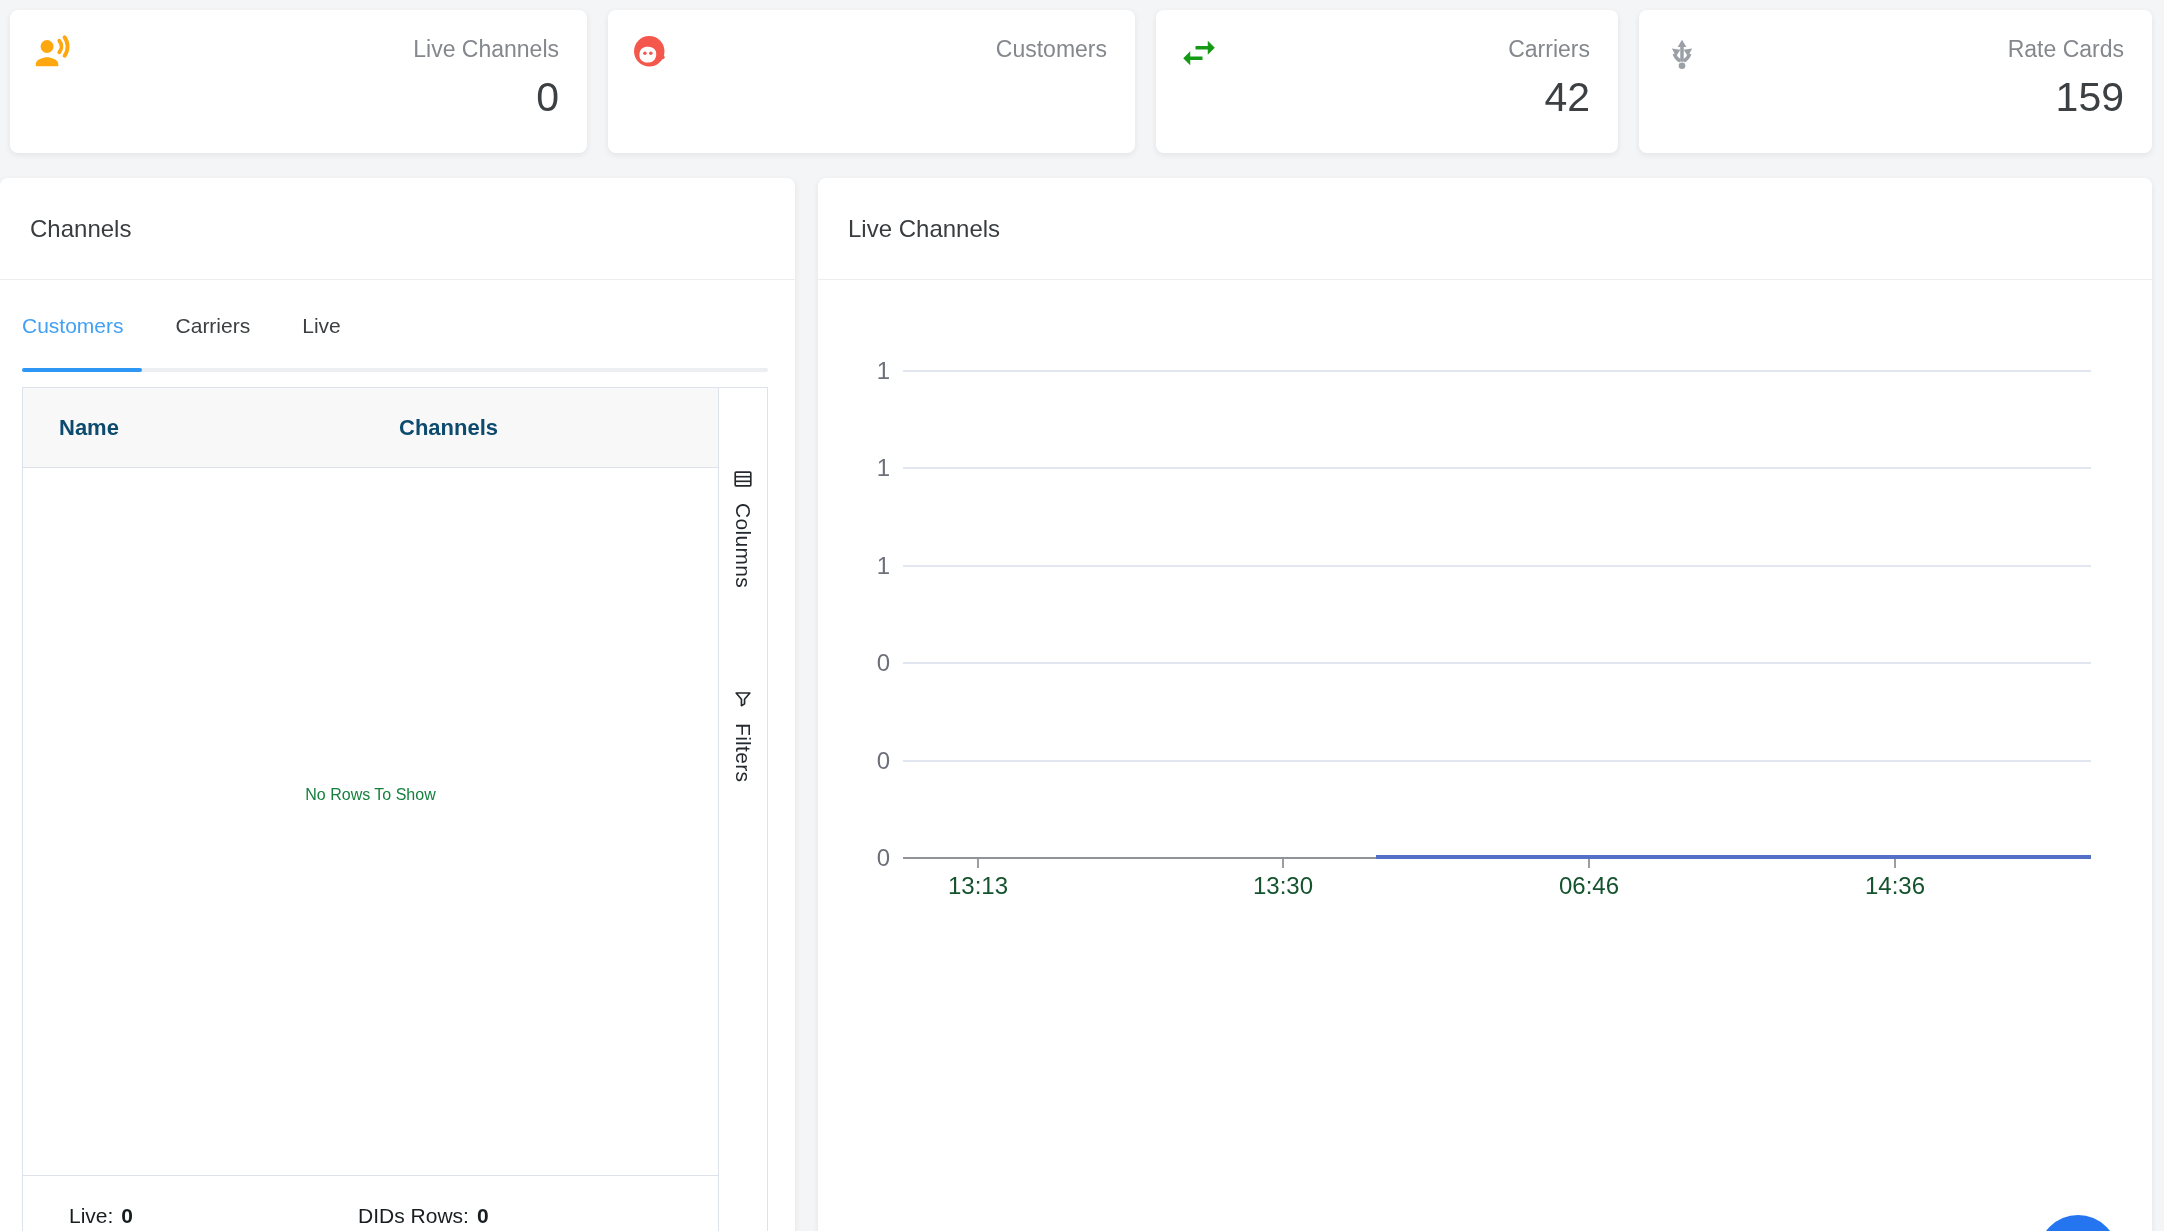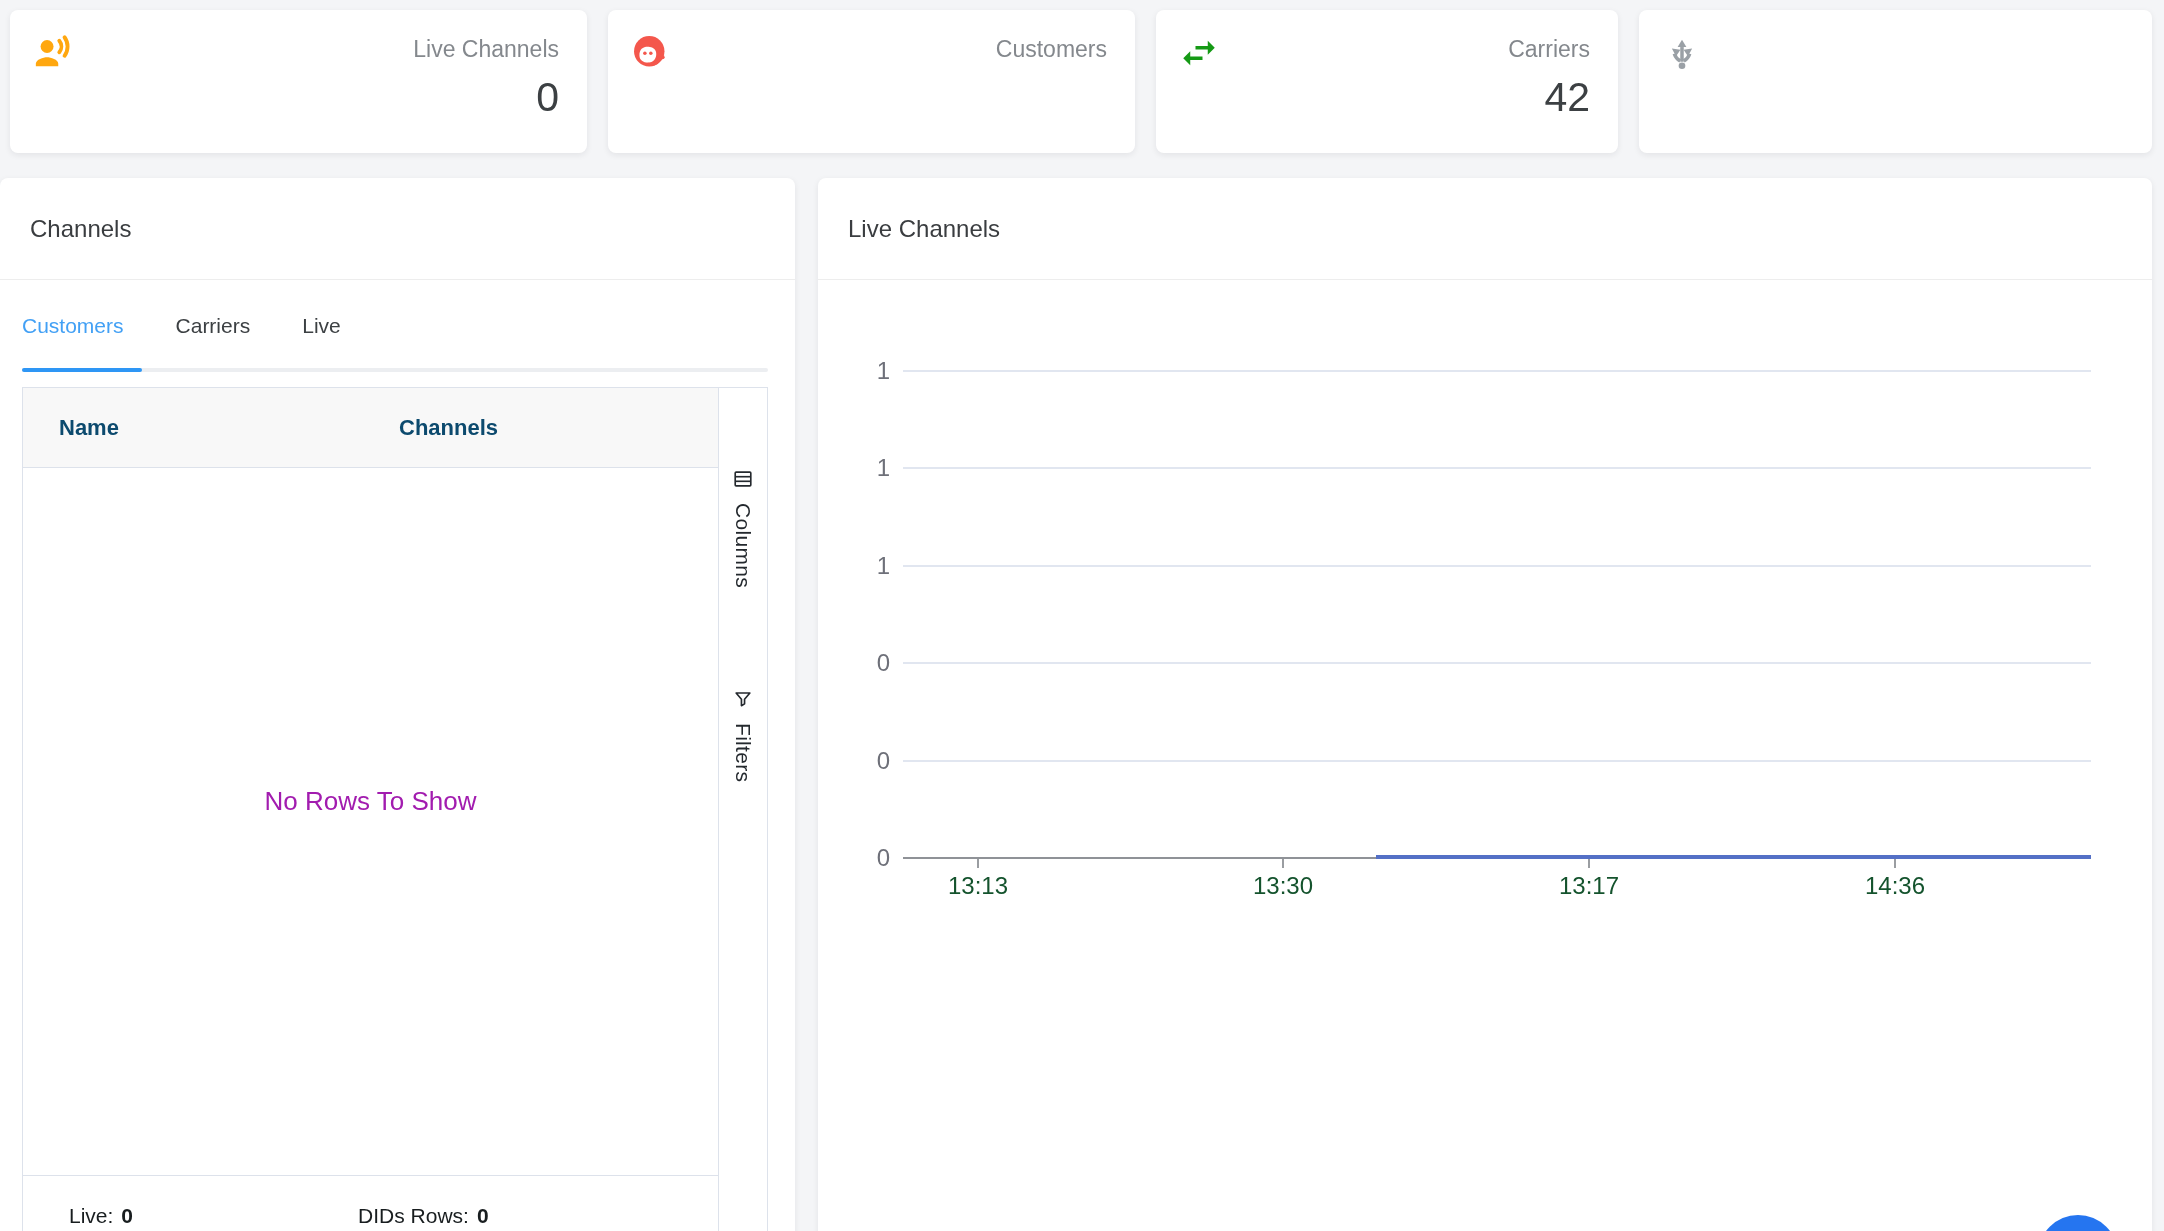--- a/index.html
+++ b/index.html
@@ -33,21 +33,21 @@
 
   
   .grid{position:absolute;left:22px;top:209px;width:746px;height:1069px;border:1px solid #dde2eb;
         box-sizing:border-box;display:flex;background:#fff;}
   .grid-main{flex:1;min-width:0;display:flex;flex-direction:column;}
   .grid-header{height:80px;flex:none;background:#f8f8f8;border-bottom:1px solid #dde2eb;display:flex;align-items:center;
                font-size:22px;font-weight:700;color:#0c4a6e;box-sizing:border-box;}
   .hcell-name{width:358px;padding-left:36px;box-sizing:border-box;}
   .hcell-channels{flex:1;padding-left:18px;}
   .grid-body{height:708px;flex:none;position:relative;border-bottom:1px solid #dde2eb;box-sizing:border-box;}
-  .empty-msg{position:absolute;left:0;right:0;top:45%;text-align:center;font-size:26px;color:#a21caf;}
+  .empty-msg{position:absolute;left:0;right:0;top:45%;text-align:center;font-size:16px;color:#15803d;}
   .status-bar{flex:1;display:flex;align-items:flex-start;padding:28px 0 0 46px;font-size:21px;color:#181d1f;}
   .status-item b{font-weight:700;margin-left:8px;}
   .status-item + .status-item{margin-left:225px;}
   .side-strip{width:48px;flex:none;border-left:1px solid #dde2eb;display:flex;flex-direction:column;align-items:center;}
   .side-tab{display:flex;flex-direction:column;align-items:center;color:#24292e;cursor:pointer;}
   .side-tab svg{width:22px;height:22px;}
   .side-tab .vlabel{writing-mode:vertical-lr;font-size:21px;margin-top:9px;letter-spacing:.3px;}
   .side-tab.first{margin-top:80px;}
   .side-tab.second{margin-top:100px;}
 
@@ -118,20 +118,24 @@
       <div class="stat-icon" style="color: rgb(154, 160, 166);">
         <svg viewBox="0 0 24 24" fill="currentColor">
           <circle cx="12" cy="19.3" r="1.9"></circle>
           <path d="M12 17 L12 8.6" fill="none" stroke="currentColor" stroke-width="2"></path>
           <path d="M12 4.4 L9.5 8.6 L14.5 8.6 Z"></path>
           <path d="M11 16.6 C9.2 15.5 8.2 14.3 7.6 12.4" fill="none" stroke="currentColor" stroke-width="2"></path>
           <path d="M8.6 13.8 L6.2 9.4 L11.1 10.1 Z"></path>
           <path d="M13 16.6 C14.8 15.5 15.8 14.3 16.4 12.4" fill="none" stroke="currentColor" stroke-width="2"></path>
           <path d="M15.4 13.8 L17.8 9.4 L12.9 10.1 Z"></path>
         </svg>
+      </div>
+      <div class="stat-right">
+        <div class="stat-label">Rate Cards</div>
+        <div class="stat-value">159</div>
       </div>
     </div>
   </div>
 
   <div class="panel panel-left">
     <div class="panel-header">Channels</div>
 
     <div class="tabs">
       <div class="tab active" id="active-tab" style="color: rgb(66, 160, 245);">Customers</div>
       <div class="tab">Carriers</div>
@@ -194,21 +198,21 @@
         <div class="ylabel" style="top: 383px;">0</div>
         <div class="gridline" style="top: 480px;"></div>
         <div class="ylabel" style="top: 481px;">0</div>
         <div class="axisline" style="top: 577px;"></div>
         <div class="ylabel" style="top: 578px;">0</div>
         <div class="xtick" style="left: 159px; top: 579px;"></div>
         <div class="xlabel" style="left: 160px; top: 592px;">13:13</div>
         <div class="xtick" style="left: 464px; top: 579px;"></div>
         <div class="xlabel" style="left: 465px; top: 592px;">13:30</div>
         <div class="xtick" style="left: 770px; top: 579px;"></div>
-        <div class="xlabel" style="left: 771px; top: 592px;">13:17</div>
+        <div class="xlabel" style="left: 771px; top: 592px;">06:46</div>
         <div class="xtick" style="left: 1076px; top: 579px;"></div>
         <div class="xlabel" style="left: 1077px; top: 592px;">14:36</div>
         <div class="series-line" style="left: 558px; width: 715px; top: 575px; background: rgb(84, 112, 198);"></div>
       </div>
   </div>
 
   <div class="fab" id="fab" style="background: rgb(37, 117, 240);"></div>
 </div>
 
 </body></html>

